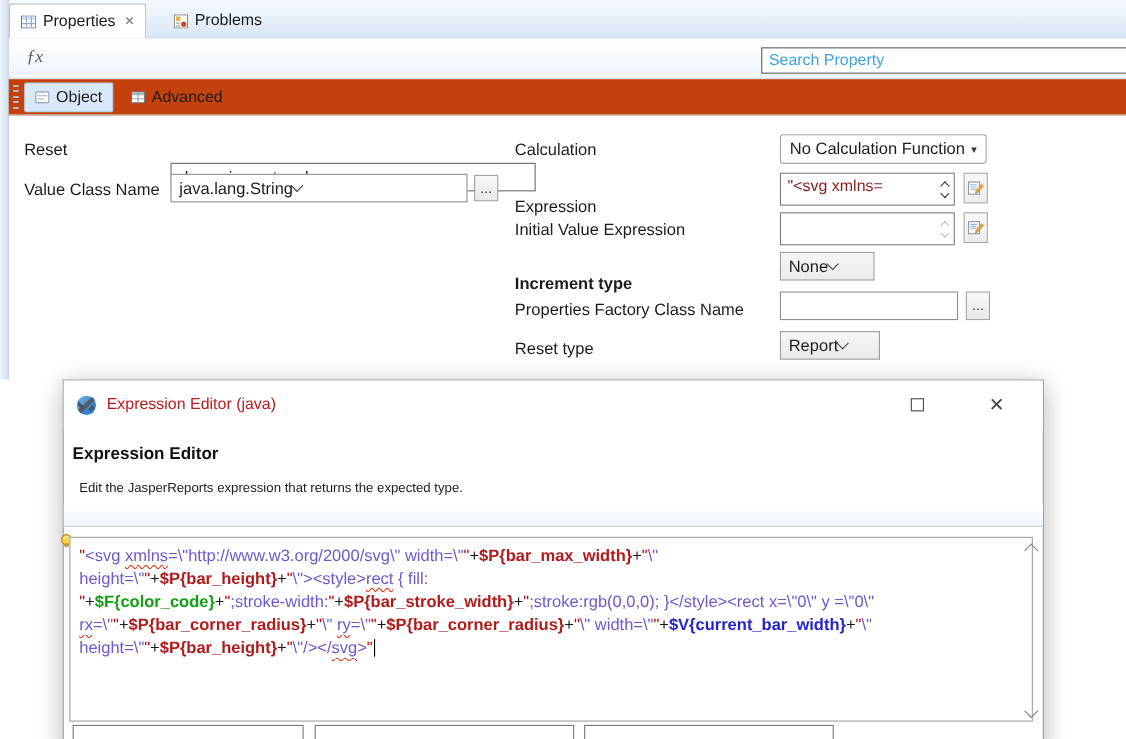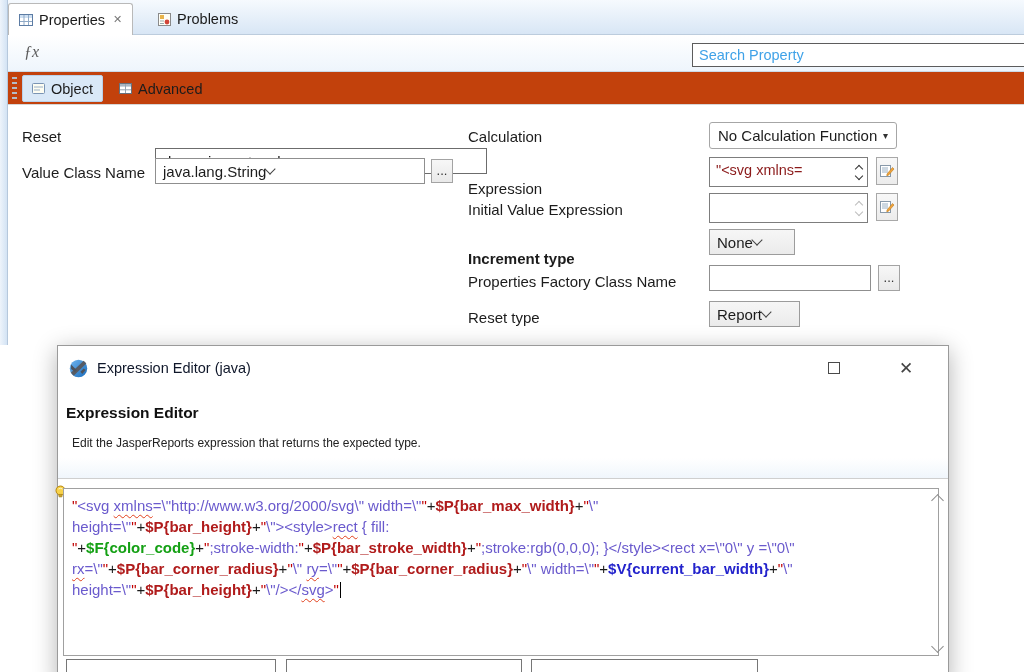--- a/index.html
+++ b/index.html
@@ -42,21 +42,21 @@
   .exprbox { position:absolute; border:1px solid #7d7d7d; background:#fff; font-size:14.5px; padding:4px 16px 0 6px; white-space:nowrap; overflow:hidden; }
   .spin { position:absolute; right:3px; width:10px; display:flex; flex-direction:column; gap:4px; align-items:center; }
   .sarr { width:6px; height:6px; border-right:1.4px solid #333; border-bottom:1.4px solid #333; }
   .sarr.up { transform:rotate(-135deg); } .sarr.dn { transform:rotate(45deg); margin-top:-3px; }
   .spin.dis .sarr { border-color:#bdbdbd; }
   .btn-edit { position:absolute; border:1px solid #a8a8a8; background:linear-gradient(#f8f8f8,#ececec); display:flex; align-items:center; justify-content:center; }
 
   
   .dialog { left:57px; top:345px; width:892px; height:340px; background:#fff; border:1px solid #9a9a9a; box-shadow:0 5px 22px rgba(0,0,0,.3); }
   .dtitlebar { position:absolute; left:0; top:0; right:0; height:44px; background:#fff; display:flex; align-items:center; }
-  .dtitle { font-size:14.5px; color:#0f172a; margin-left:9px; }
+  .dtitle { font-size:14.5px; color:#b91c1c; margin-left:9px; }
   .winbtn { position:absolute; top:7px; width:30px; height:30px; display:flex; align-items:center; justify-content:center; }
   .maxbox { width:12px; height:12px; border:1px solid #4a4a4a; }
   .closex { font-size:17px; color:#444; font-weight:400; }
   .dheading { position:absolute; left:8px; top:58px; font-size:15.5px; font-weight:bold; color:#111; }
   .ddesc { position:absolute; left:14px; top:90px; font-size:12px; color:#222; }
   .dsep { position:absolute; left:0; right:0; top:132px; height:1px; background:#cfcfcf; }
   .dgrad { position:absolute; left:0; right:0; top:112px; height:20px; background:linear-gradient(#ffffff,#f0f6fc); }
 
   .codearea { position:absolute; left:5px; top:142px; width:876px; height:168px; border:1px solid #a0a0a0; background:#fff; padding:6px 20px 0 8px; }
   .code-line { font-size:15px; line-height:21px; white-space:pre; }

